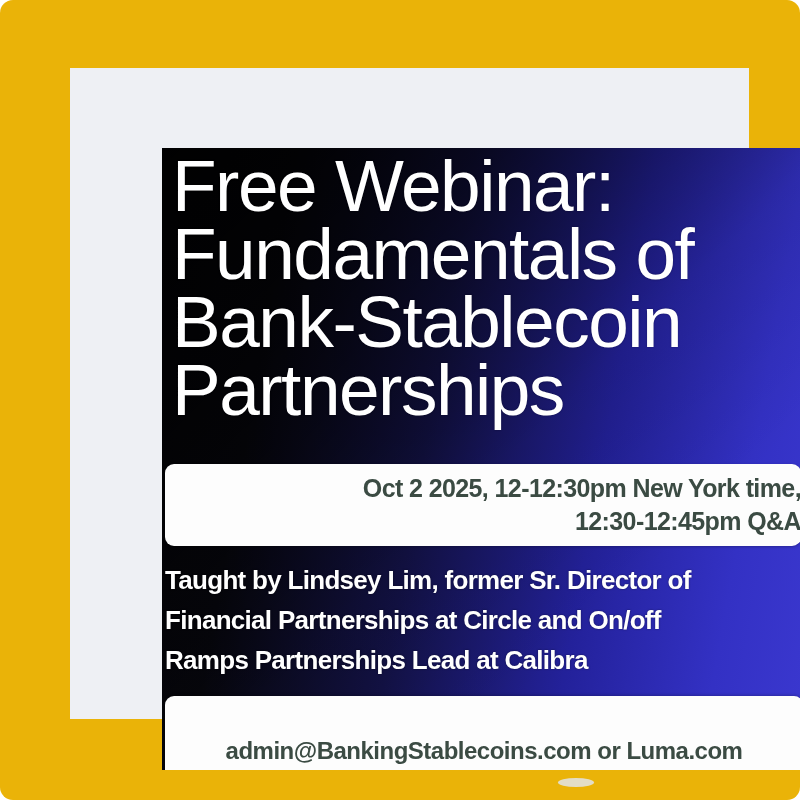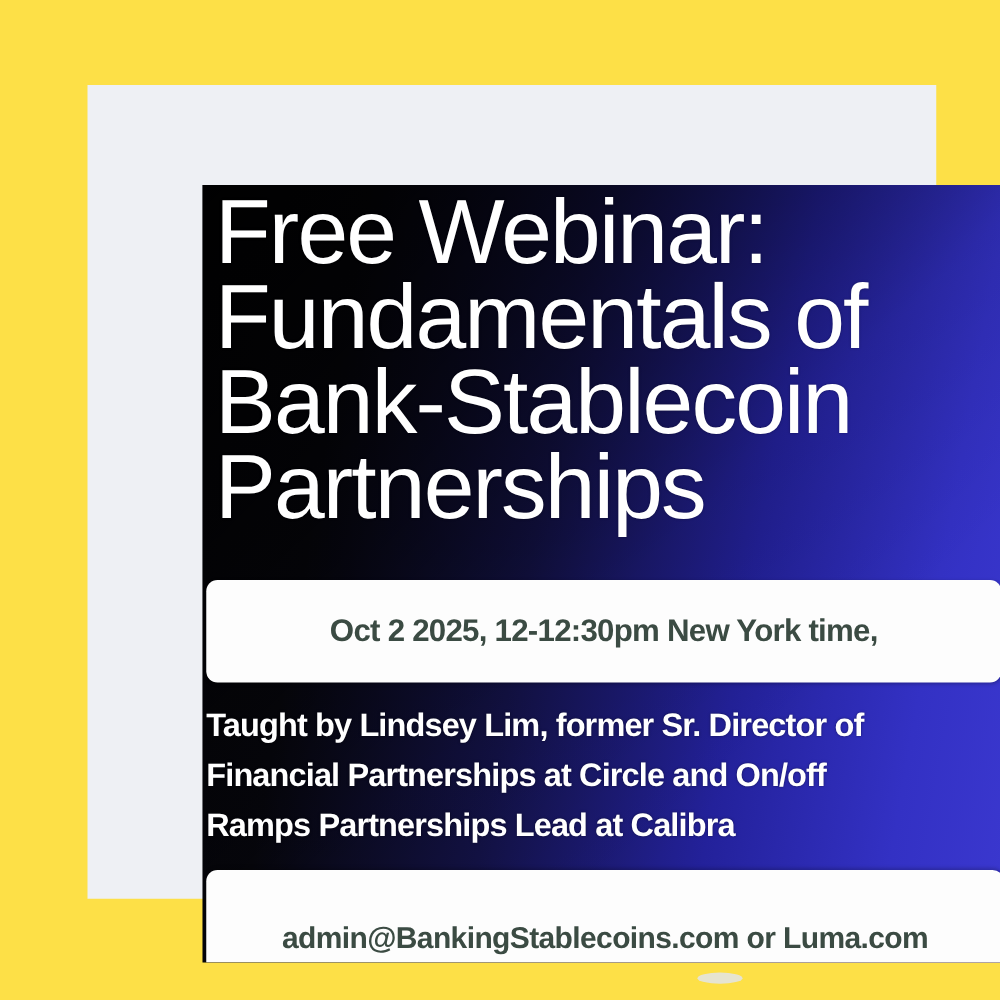--- a/index.html
+++ b/index.html
@@ -9,21 +9,22 @@
     height: 800px;
     background: #ffffff;
     font-family: "Liberation Sans", sans-serif;
     overflow: hidden;
   }
 
   #poster-root {
     position: relative;
     width: 800px;
     height: 800px;
-    background: #fde047;
+    background: #eab308;
+    border-radius: 13px;
   }
 
   
   .frame {
     position: absolute;
     left: 70px;
     top: 68px;
     width: 679px;
     height: 651px;
     background: #eef0f4;
@@ -82,21 +83,21 @@
     position: absolute;
     left: 3px;
     top: 316px;
     width: 636px;
     height: 82px;
     background: #fdfdfd;
     border-radius: 9px;
     box-shadow: 0 1px 3px rgba(0,0,0,0.25);
     display: flex;
     flex-direction: column;
-    align-items: center;
+    align-items: flex-end;
     justify-content: center;
   }
   .date-line {
     color: #3b4b43;
     font-family: "Liberation Sans", sans-serif;
     font-weight: 700;
     font-size: 25px;
     line-height: 33px;
     letter-spacing: -0.6px;
     white-space: nowrap;
@@ -165,20 +166,21 @@
 
       <div class="headline">
         <span class="hl-line">Free Webinar:</span>
         <span class="hl-line">Fundamentals of</span>
         <span class="hl-line">Bank-Stablecoin</span>
         <span class="hl-line">Partnerships</span>
       </div>
 
       <div class="date-pill">
         <div class="date-line">Oct 2 2025, 12-12:30pm New York time,</div>
+        <div class="date-line">12:30-12:45pm Q&amp;A</div>
       </div>
 
       <div class="presenter">
         <span class="pr-line">Taught by Lindsey Lim, former Sr. Director of</span>
         <span class="pr-line">Financial Partnerships at Circle and On/off</span>
         <span class="pr-line">Ramps Partnerships Lead at Calibra</span>
       </div>
 
       <div class="contact-box">
         <span class="contact-text">admin@BankingStablecoins.com or Luma.com</span>

